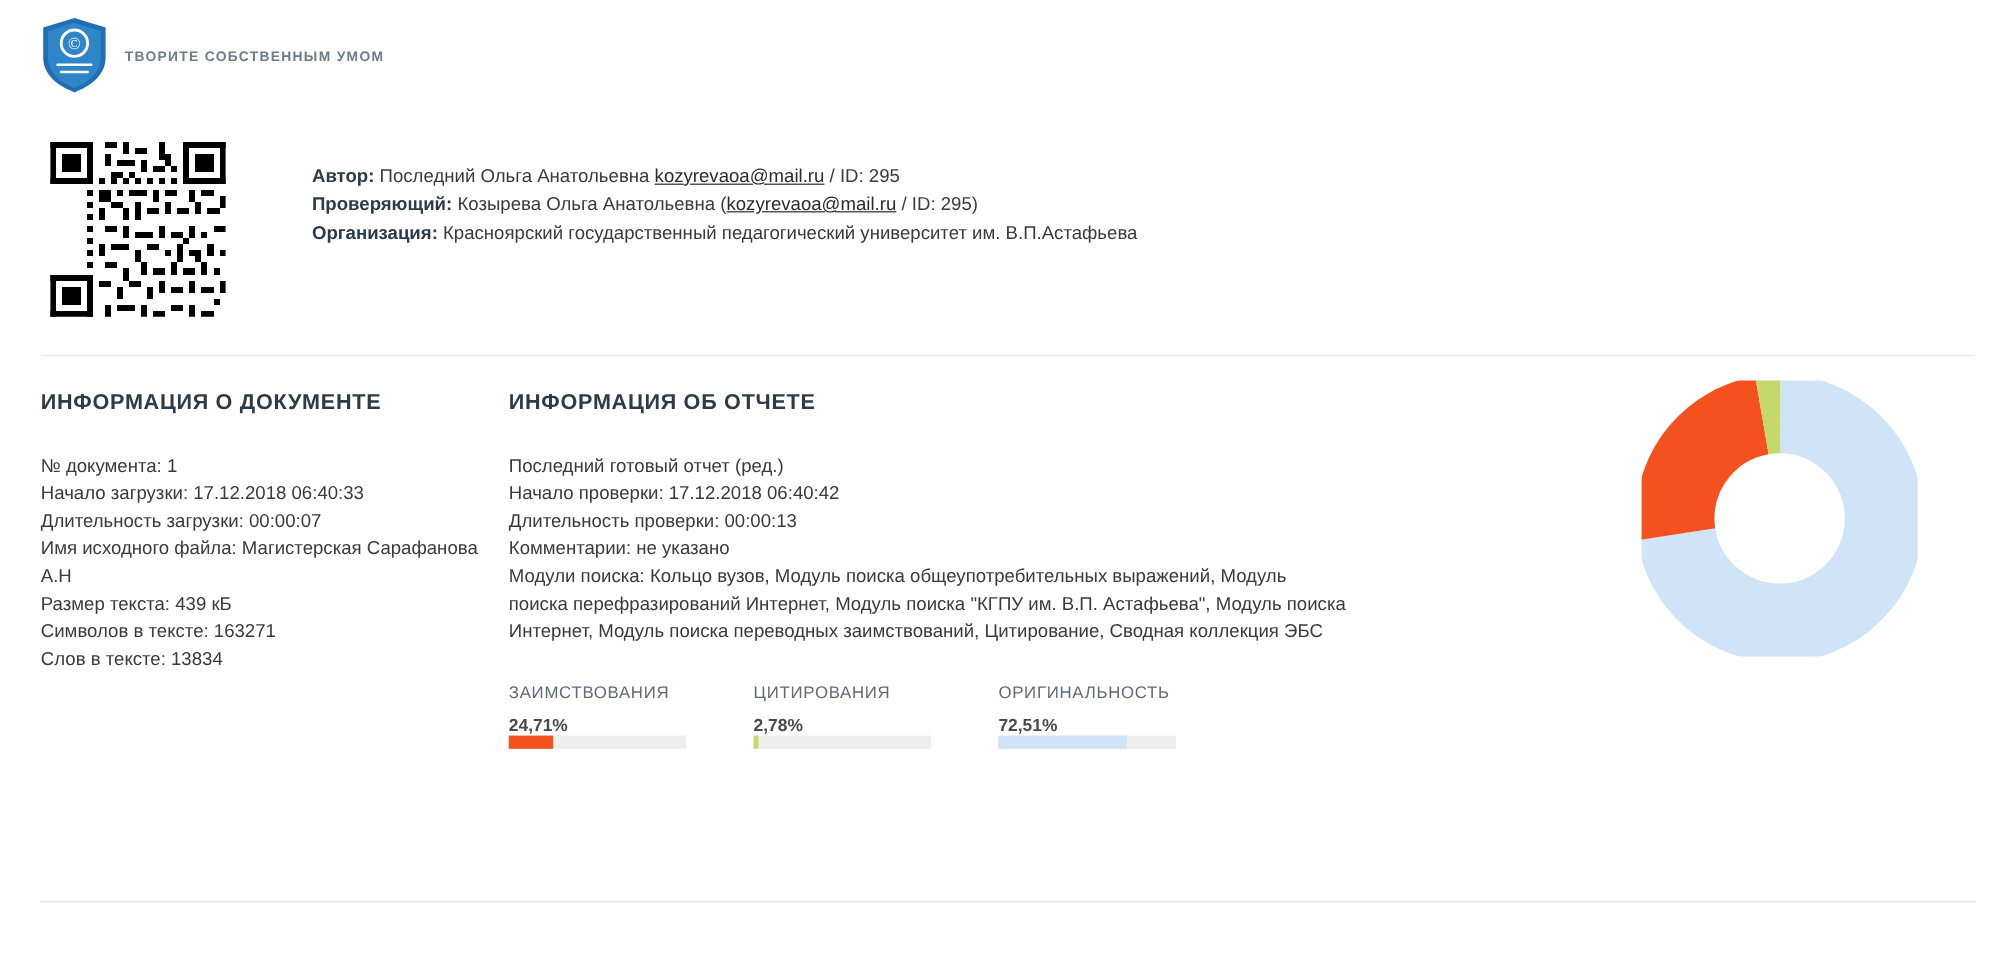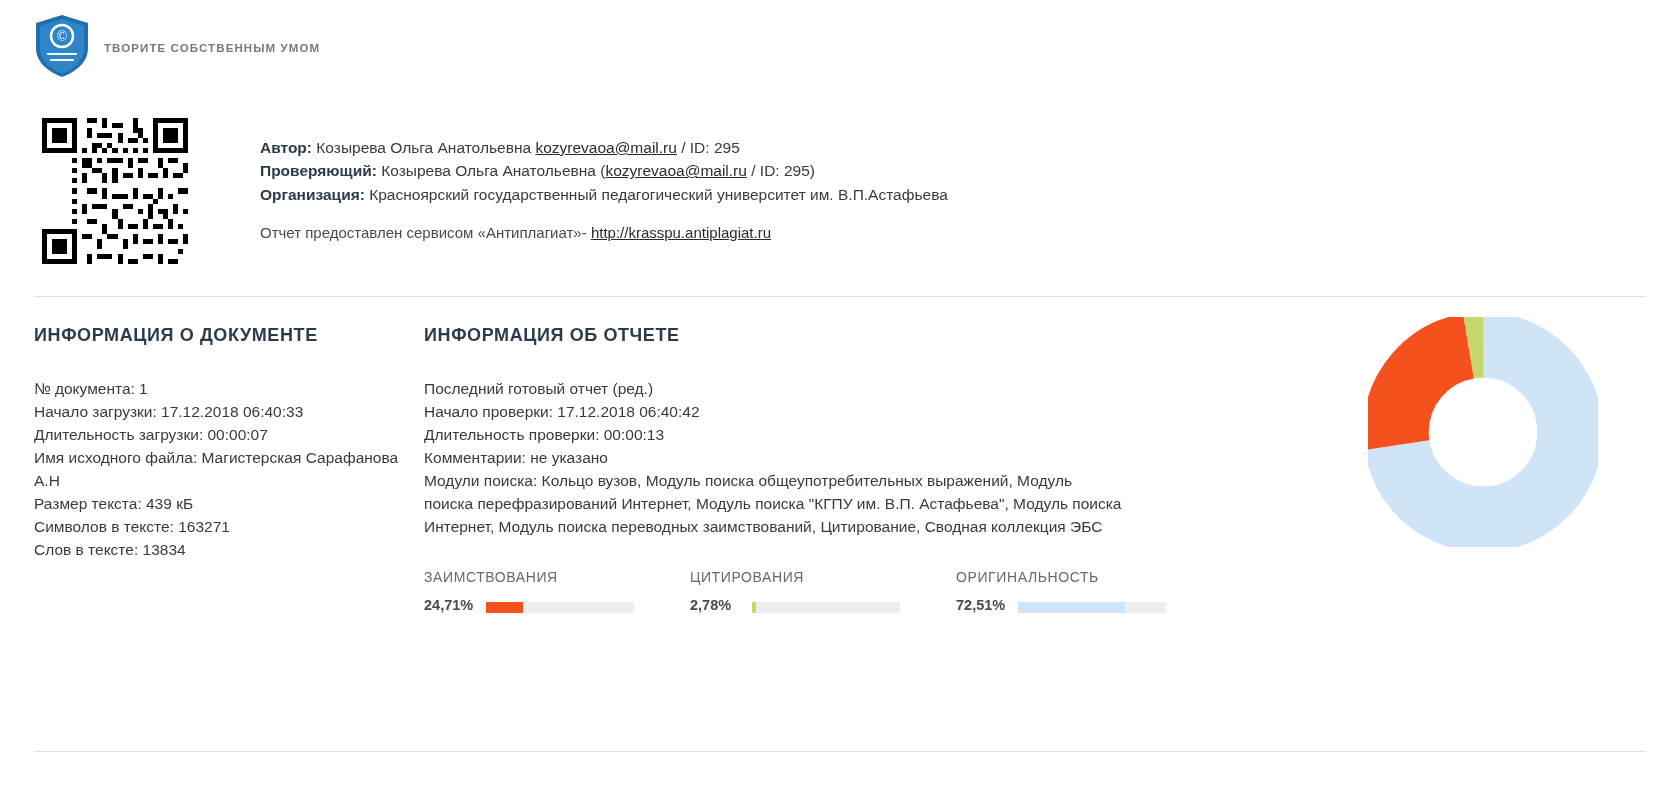--- a/index.html
+++ b/index.html
@@ -146,21 +146,22 @@
   }
   .stat-title {
     font-size: 14px;
     font-weight: normal;
     color: #5d6b79;
     letter-spacing: 0.6px;
     margin-bottom: 12px;
   }
   .stat-row {
     display: flex;
-    align-items: flex-end;
+    align-items: flex-start;
+    flex-direction: column;
   }
   .stat-value {
     font-size: 14.5px;
     font-weight: bold;
     color: #4a4a4a;
     width: 62px;
     flex: 0 0 auto;
   }
   .bar-track {
     width: 148px;
@@ -326,36 +327,32 @@
             <rect x="27" y="26" width="1" height="1"></rect>
           <rect x="22" y="16" width="1" height="1"></rect>
             <rect x="24" y="19" width="1" height="1"></rect>
         </g>
       </svg>
     </div>
 
     <div class="meta-text">
       <div>
         <span class="lbl">Автор:</span>
-        <span>Козырева Ольга Анатольевна</span>
+        <span>Последний Ольга Анатольевна</span>
         <a class="meta-link" href="#">kozyrevaoa@mail.ru</a>
         <span>/ ID: 295</span>
       </div>
       <div>
         <span class="lbl">Проверяющий:</span>
         <span>Козырева Ольга Анатольевна (</span><a class="meta-link" href="#">kozyrevaoa@mail.ru</a>
         <span>/ ID: 295)</span>
       </div>
       <div>
         <span class="lbl">Организация:</span>
         <span>Красноярский государственный педагогический университет им. В.П.Астафьева</span>
-      </div>
-      <div class="service-line">
-        <span>Отчет предоставлен сервисом «Антиплагиат»-</span>
-        <a href="#">http://krasspu.antiplagiat.ru</a>
       </div>
     </div>
   </div>
 
   <div class="divider"></div>
 
   <div class="columns">
 
     <div class="col-doc">
       <div class="section-title">ИНФОРМАЦИЯ О ДОКУМЕНТЕ</div>

